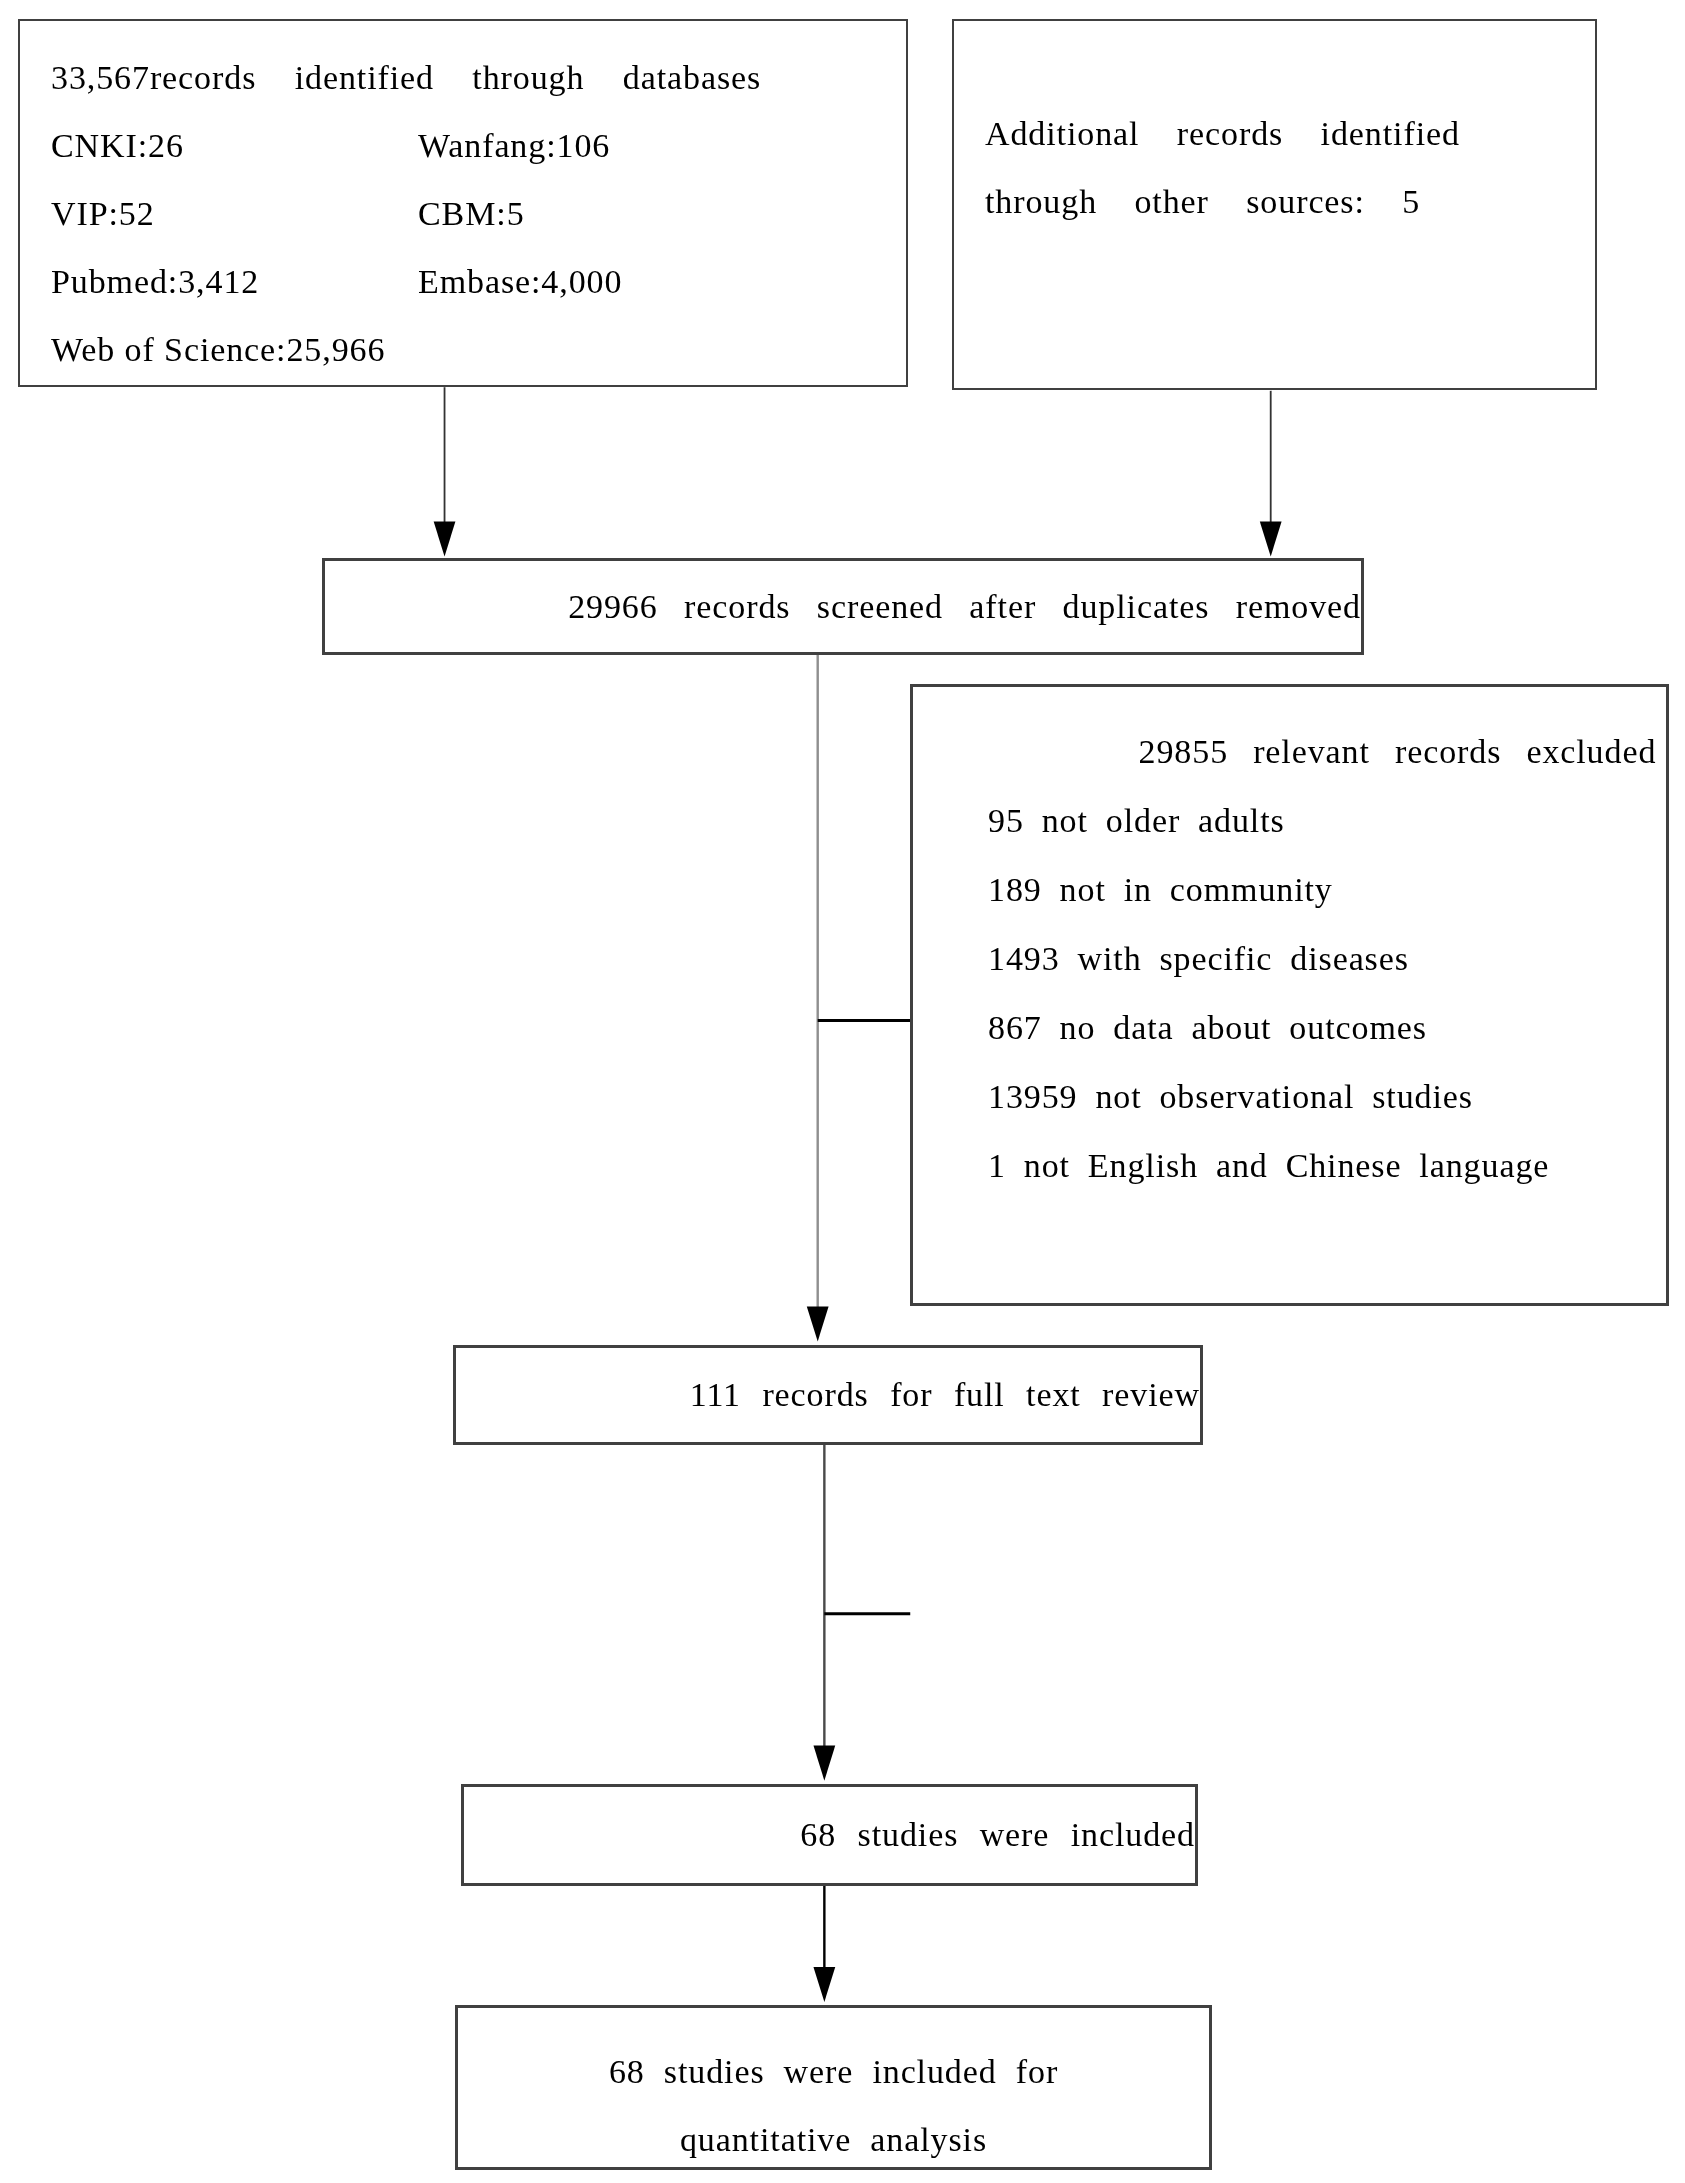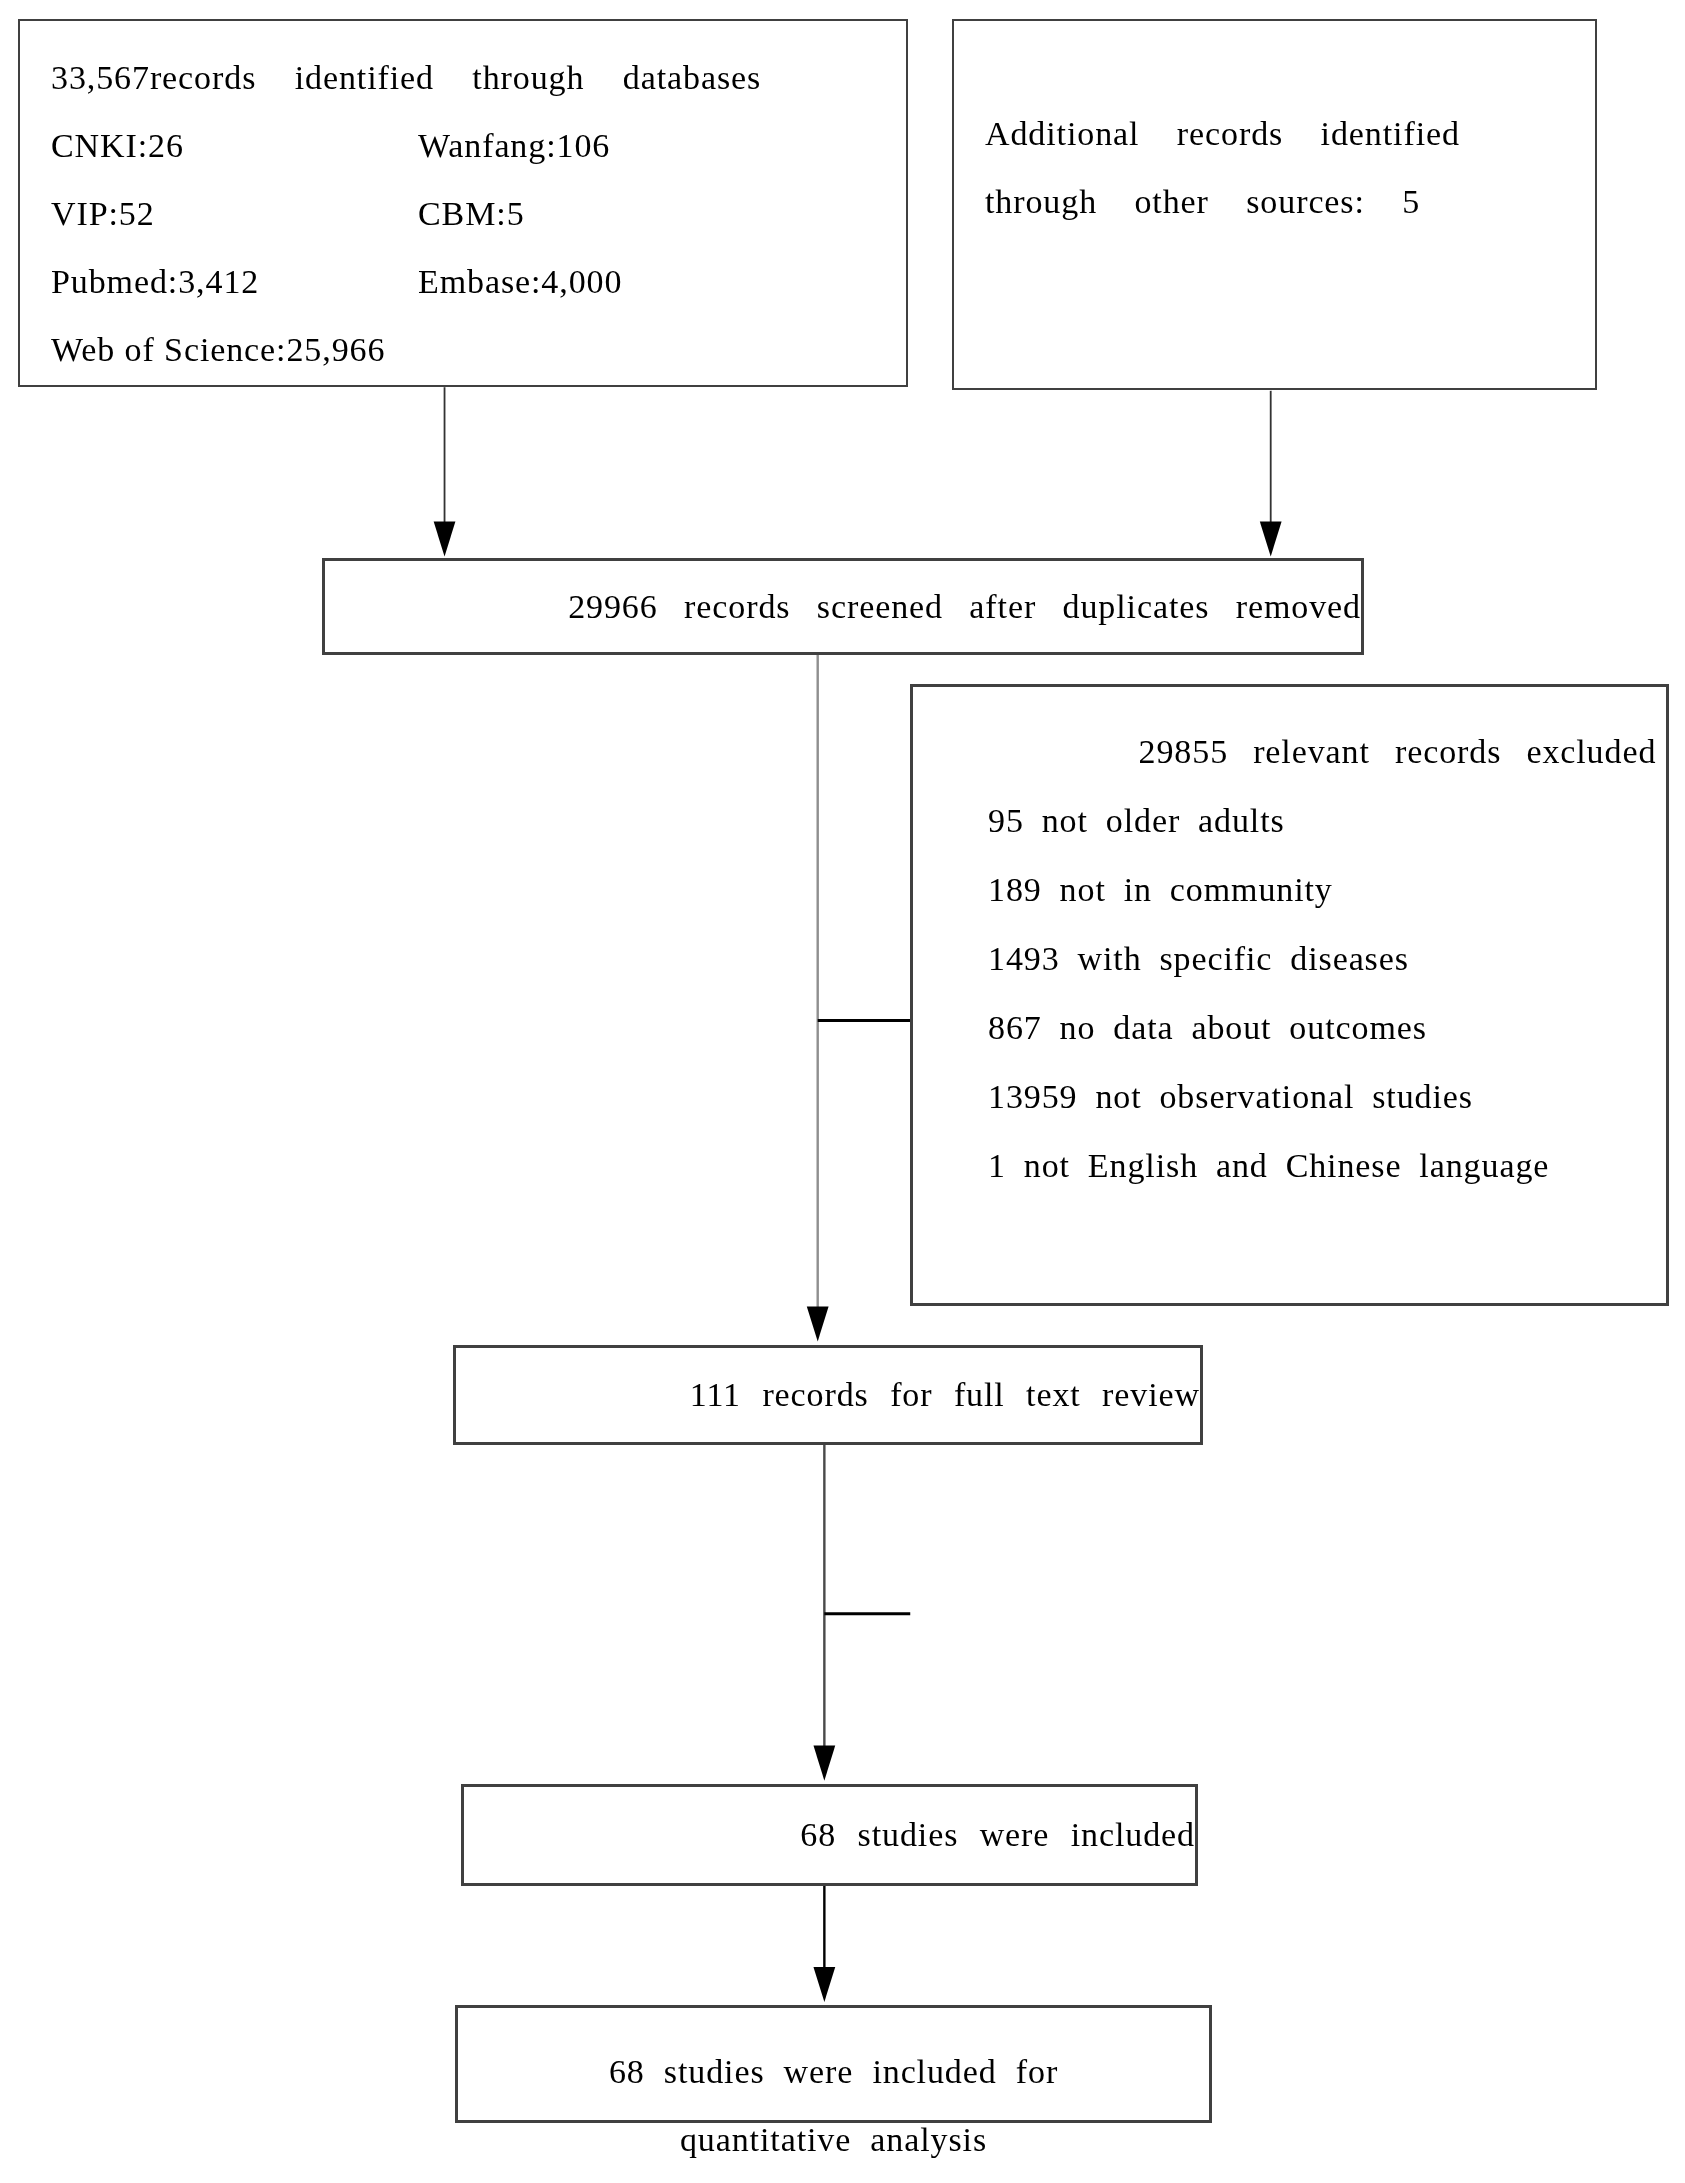--- a/index.html
+++ b/index.html
@@ -87,21 +87,21 @@
 
   
   #box-included {
     left: 461px; top: 1784px; width: 737px; height: 102px;
     word-spacing: 12px;
     white-space: nowrap;
   }
 
   
   #box-quantitative {
-    left: 455px; top: 2005px; width: 757px; height: 118px;
+    left: 455px; top: 2005px; width: 757px; height: 165px;
     padding-top: 30px;
     line-height: 68px;
     text-align: center;
     word-spacing: 9.7px;
   }
 </style>
 </head>
 <body>
 
 <div class="canvas">

